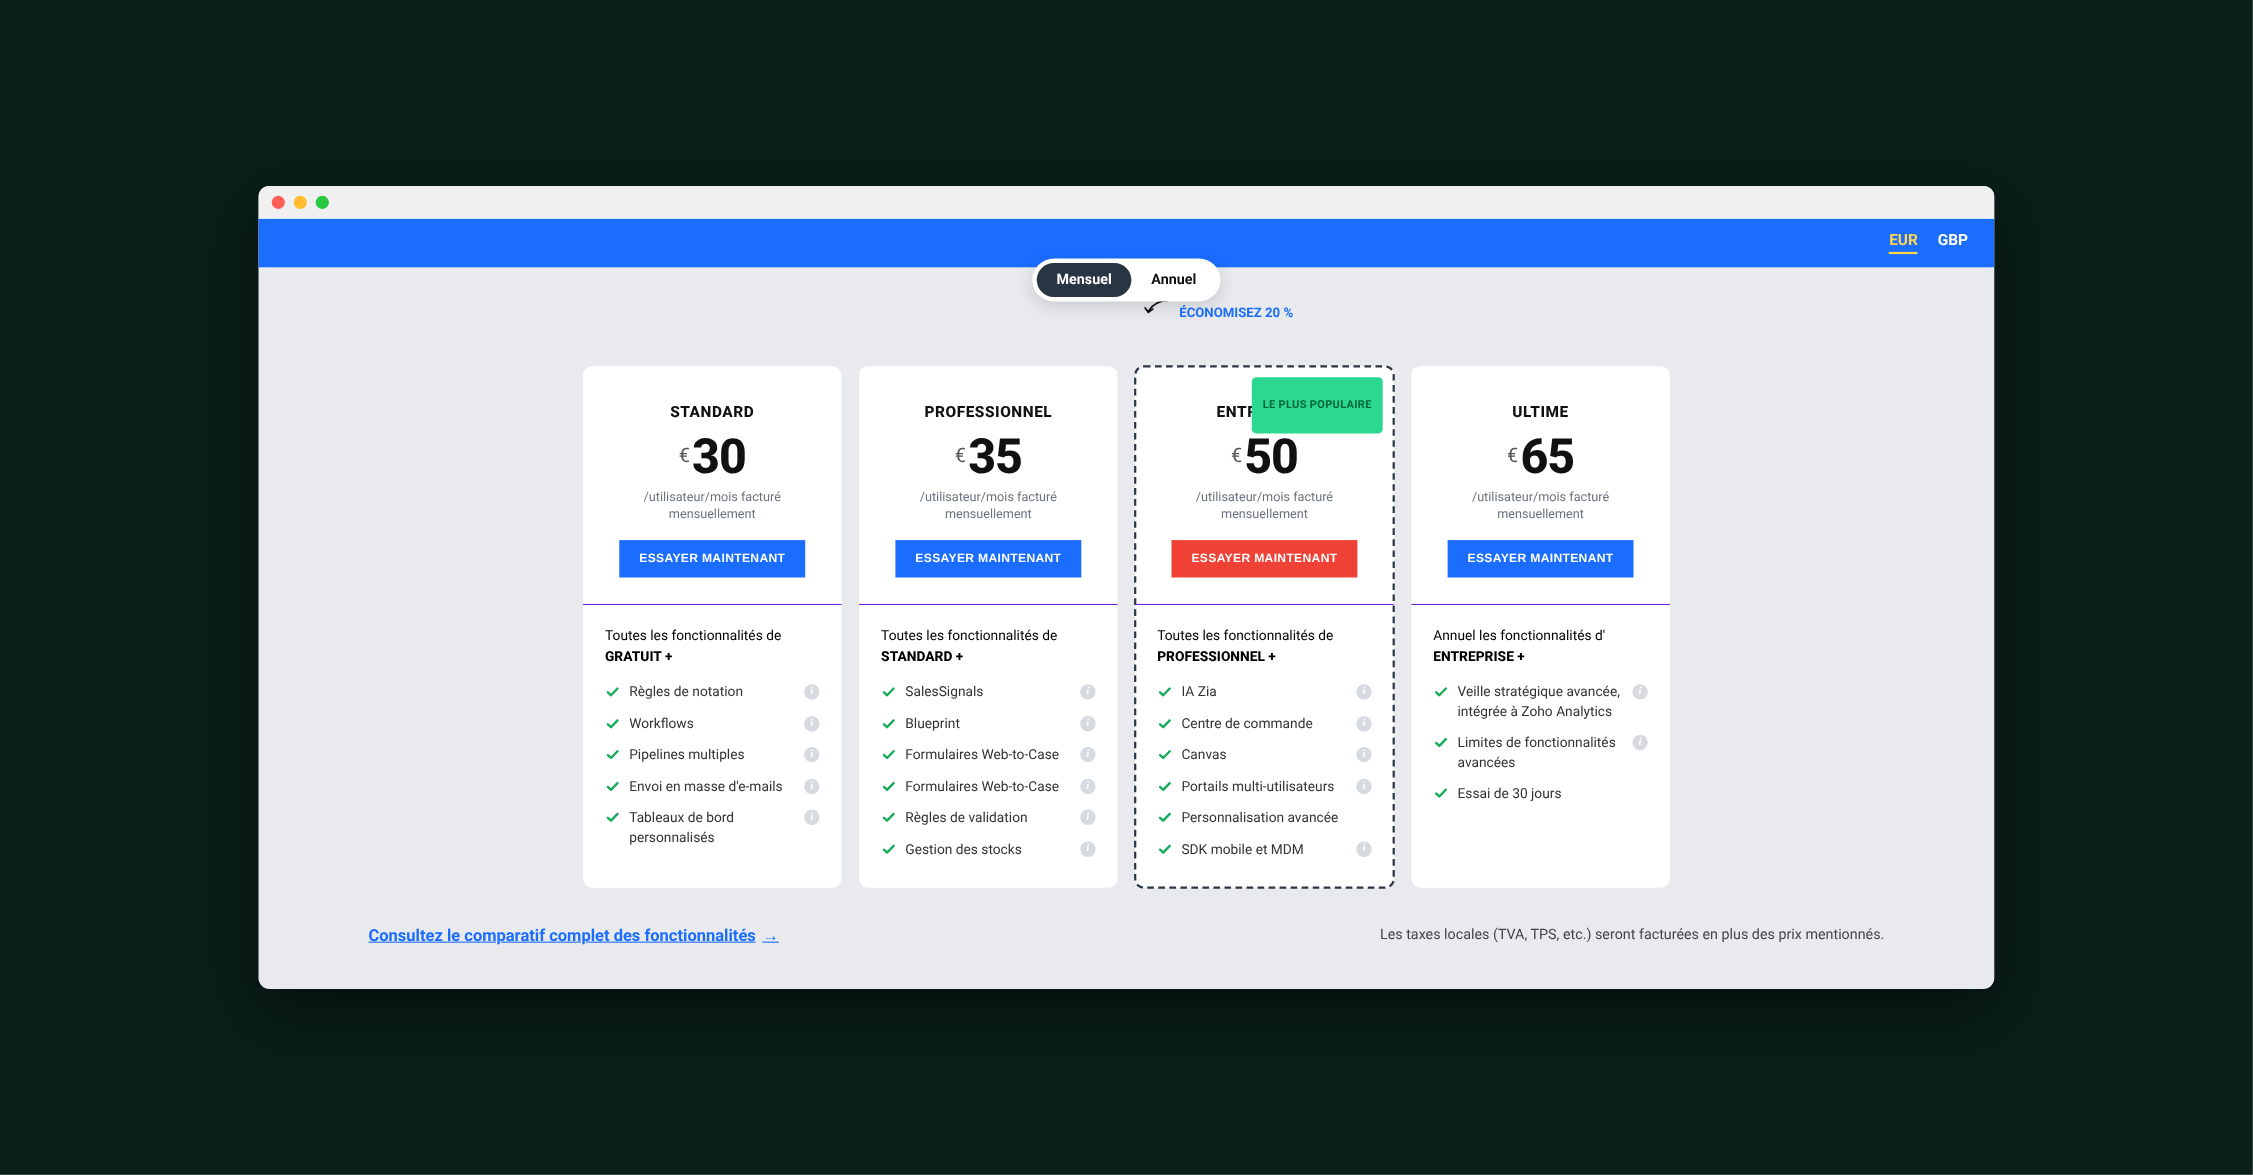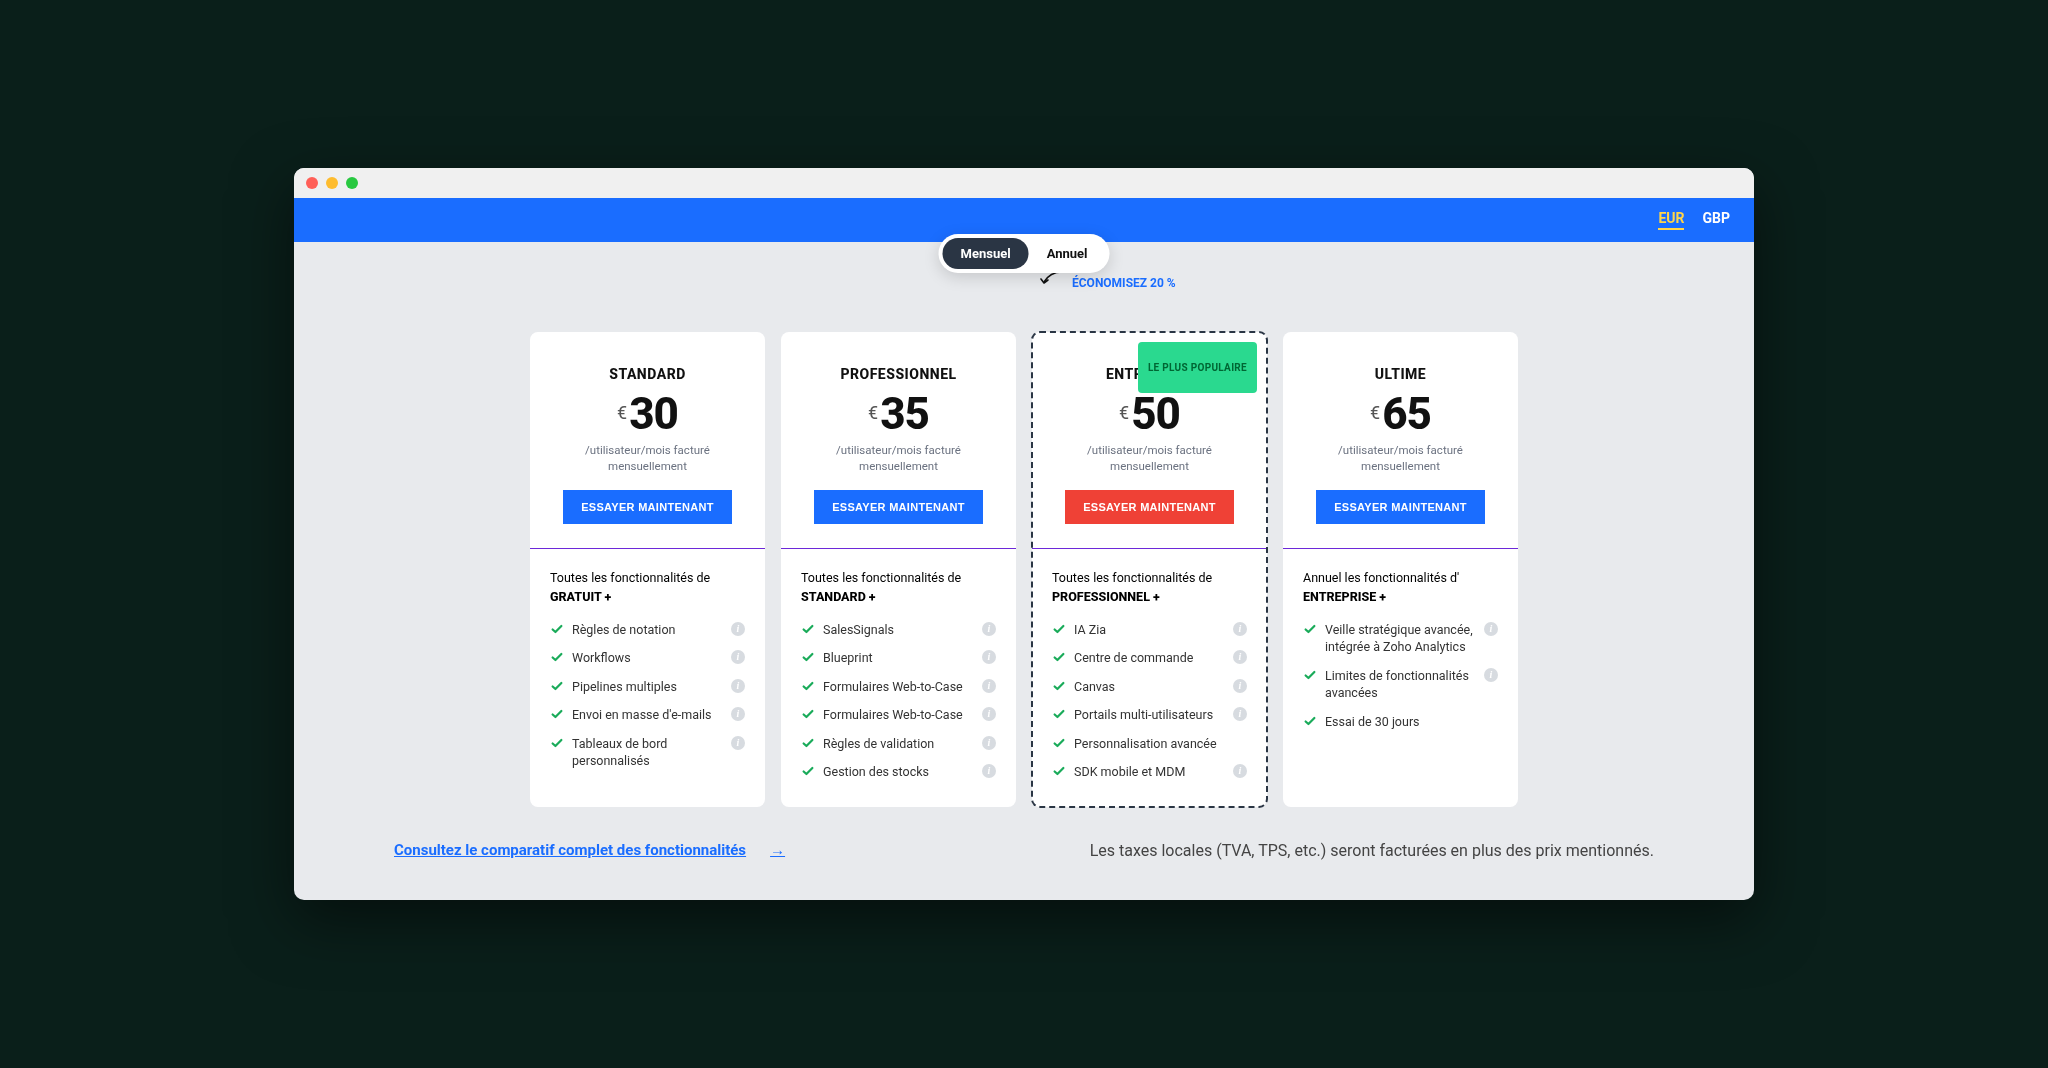--- a/index.html
+++ b/index.html
@@ -6,21 +6,21 @@
   body {
     font-family: -apple-system, BlinkMacSystemFont, "Segoe UI", Roboto, Helvetica, Arial, sans-serif;
     background: #0a1f1a;
     display: flex;
     align-items: center;
     justify-content: center;
     min-height: 100vh;
     padding: 20px;
   }
   .browser-window {
-    width: 1460px;
+    width: 1578px;
     background: #e8eaed;
     border-radius: 10px;
     box-shadow: 0 20px 60px rgba(0,0,0,0.5);
     overflow: hidden;
   }
   .title-bar {
     height: 30px;
     background: #f0f0f0;
     display: flex;
     align-items: center;
@@ -199,24 +199,24 @@
     gap: 40px;
   }
   .compare-link {
     color: #1a6dff;
     font-weight: 700;
     font-size: 15px;
     text-decoration: underline;
     cursor: pointer;
     display: inline-flex;
     align-items: center;
-    gap: 24px;
+    gap: 6px;
   }
   .arrow-right { font-weight: 400; }
-  .tax-note { font-size: 16px; color: #444; text-align: right; }
+  .tax-note { font-size: 13px; color: #444; text-align: right; }
 </style>
 </head>
 <body>
 
 <div class="browser-window">
 
   <div class="title-bar">
     <div class="traffic-light tl-red"></div>
     <div class="traffic-light tl-yellow"></div>
     <div class="traffic-light tl-green"></div>

